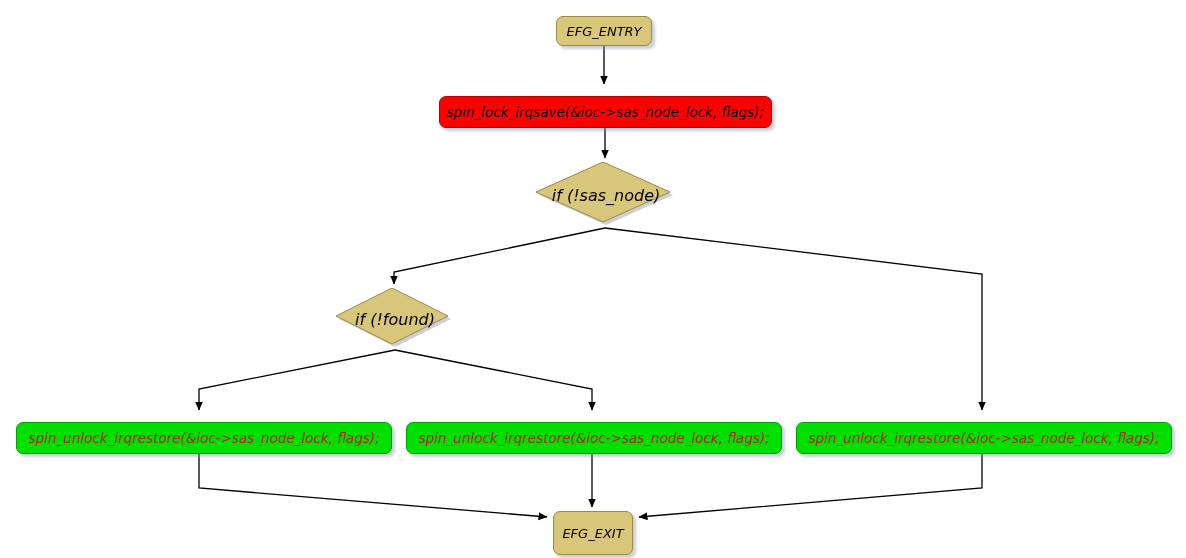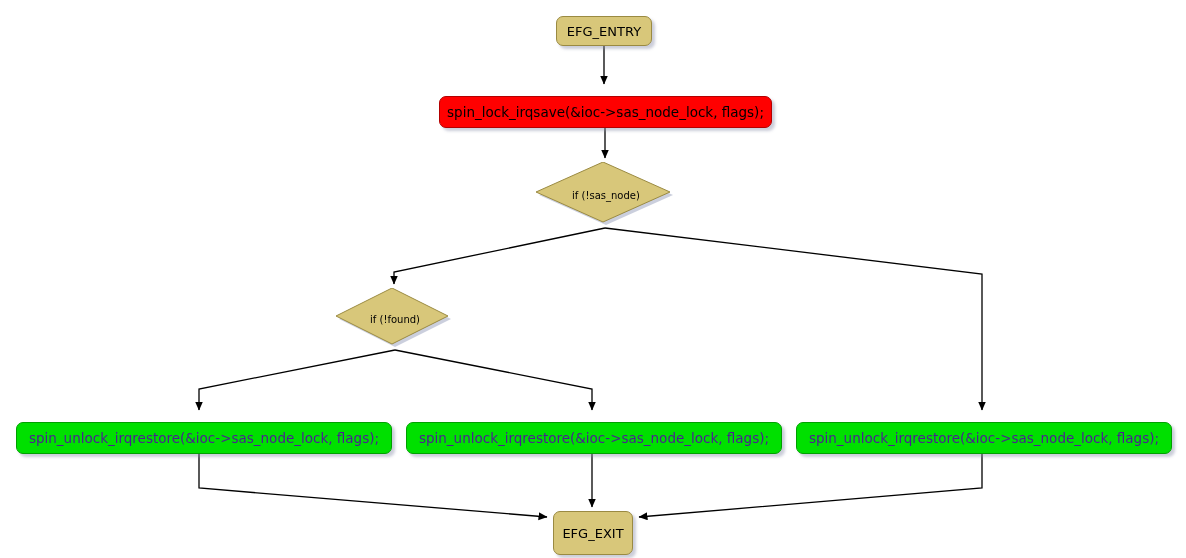--- a/index.html
+++ b/index.html
@@ -25,20 +25,21 @@
     height: 558px;
   }
   .node {
     position: absolute;
     box-sizing: border-box;
     display: flex;
     align-items: center;
     justify-content: center;
     white-space: nowrap;
     z-index: 5;
+    font-style: italic;
   }
   
   .node.terminal {
     background: #D8C77A;
     border: 1px solid #9a8a42;
     border-radius: 7px;
     color: #000000;
     font-size: 13px;
     box-shadow: 3px 3px 3px rgba(140,145,170,0.45);
   }
@@ -50,40 +51,40 @@
     margin-top: 8px;
   }
   .node.stmt.red {
     background: #FF0000;
     border: 1px solid #B30000;
     color: #000000;
   }
   .node.stmt.green {
     background: #00E000;
     border: 1px solid #00A000;
-    color: #4c1d95;
+    color: #b91c1c;
     justify-content: center;
   }
   
   .node.decision {
     background: transparent;
     border: none;
     box-shadow: none;
   }
   .node.decision .dia-shape {
     position: absolute;
     left: 0;
     top: 0;
     width: 100%;
     height: 100%;
   }
   .node.decision .dia-label {
     position: relative;
     z-index: 2;
-    font-size: 10px;
+    font-size: 16px;
     color: #000000;
     text-align: center;
   }
 </style>
 </head>
 <body>
 
 <div id="canvas">
 
   <svg id="edges" viewBox="0 0 1186 558" xmlns="http://www.w3.org/2000/svg">

